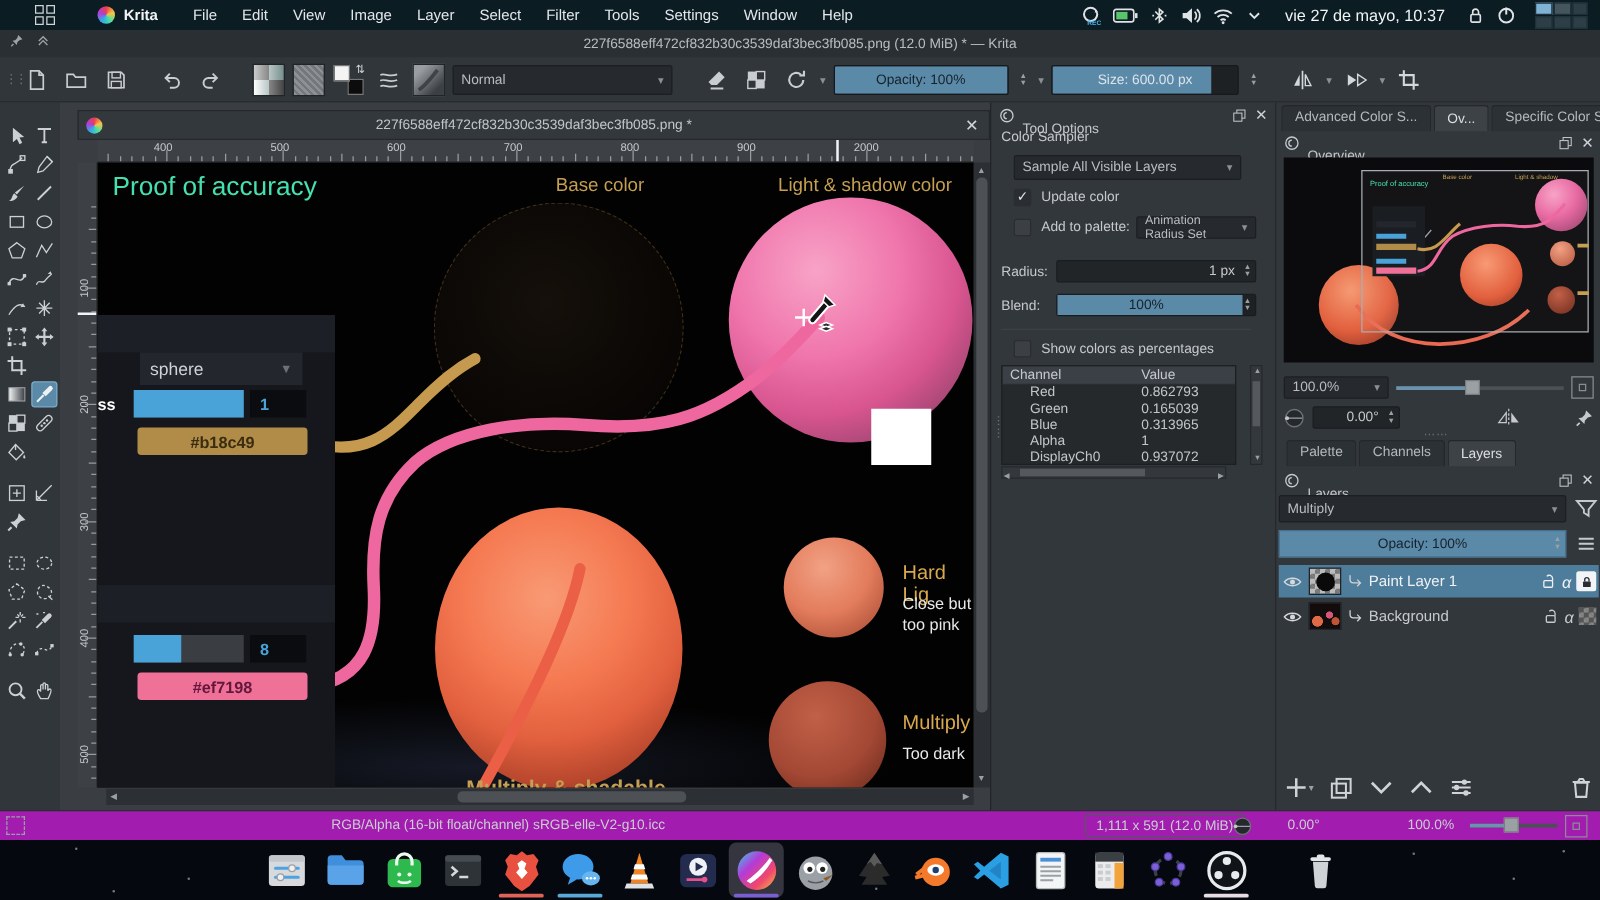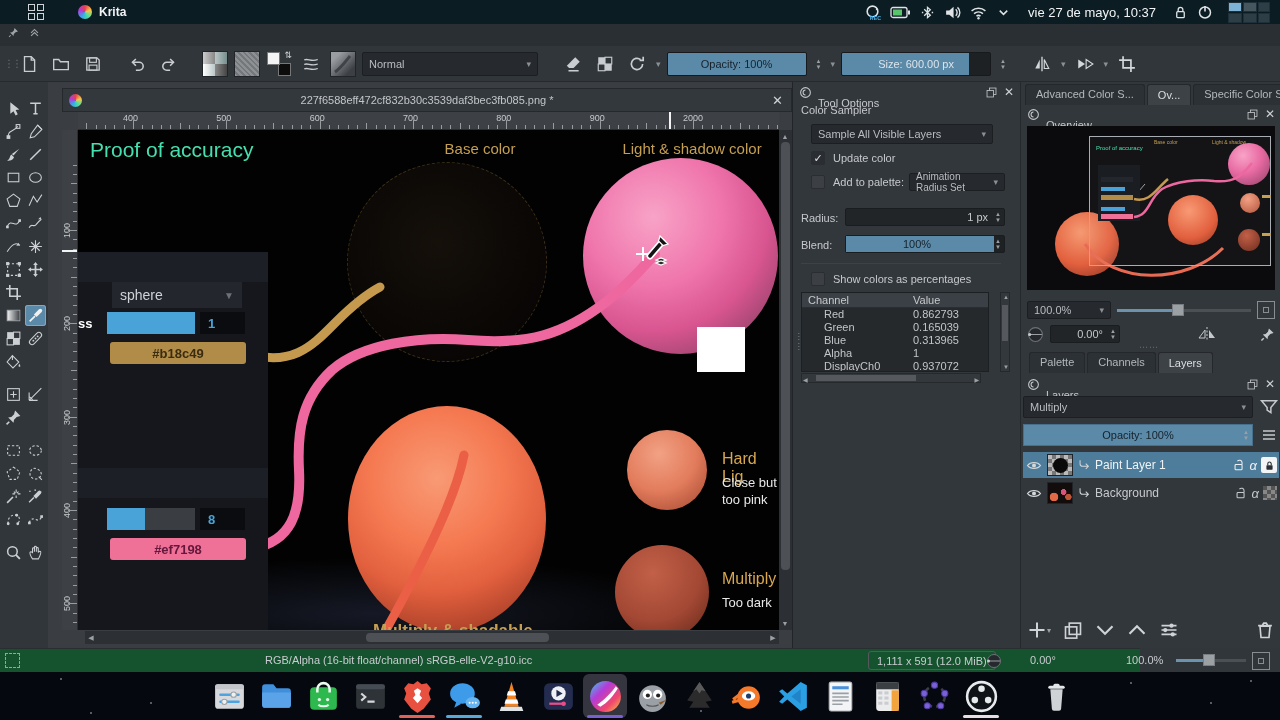--- a/index.html
+++ b/index.html
@@ -203,21 +203,21 @@
   .lr-name { flex:1; }
   .alpha-g { font-style:italic; font-size:13px; }
   .inherit-box { width:16px; height:16px; background:#f2f4f6; border-radius:2px; display:flex; align-items:center; justify-content:center;}
   .mini-checker { width:14px; height:14px;
      background:linear-gradient(45deg,#888 25%,transparent 25%,transparent 75%,#888 75%) 0 0/8px 8px,
      linear-gradient(45deg,#888 25%,#555 25%,#555 75%,#888 75%) 4px 4px/8px 8px;}
   #layers-bottom { position:absolute; left:6px; top:534px; width:248px; height:28px; display:flex; align-items:center; gap:12px;}
   #layers-bottom svg { width:20px; height:20px; }
 
   
-  #statusbar { position:absolute; left:0; top:648px; width:1140px; height:24px; background:#14532d;
+  #statusbar { position:absolute; left:0; top:648px; width:1280px; height:24px; background:#a21caf;
     border-top:1px solid #2a2e31; color:#c9ccd0; font-size:11px; z-index:6;}
   #statusbar .selicon { position:absolute; left:5px; top:4px; width:15px; height:15px; border:1px dashed #9aa0a4;}
   #sb-profile { position:absolute; left:265px; top:5px; }
   #sb-size { position:absolute; left:868px; top:2px; height:19px; border:1px solid #55595e; border-radius:3px;
     display:flex; align-items:center; padding:0 8px;}
   #sb-angle { position:absolute; left:1030px; top:5px; }
   #sb-zoom { position:absolute; left:1126px; top:5px; }
   #sb-rot-ic { position:absolute; left:986px; top:4px; }
   #sb-slider { position:absolute; left:1176px; top:4px; width:70px; height:14px;}
   #sb-11 { position:absolute; left:1252px; top:3px; }
@@ -240,20 +240,33 @@
 
   <div id="sysbar">
     <div class="grid-ic">
         <span></span>
         <span></span>
         <span></span>
         <span></span>
       </div>
     <div class="krita-logo"></div>
     <span class="app-name">Krita</span>
+    <div id="menu-items" style="display:flex;">
+        <span class="menu-item">File</span>
+        <span class="menu-item">Edit</span>
+        <span class="menu-item">View</span>
+        <span class="menu-item">Image</span>
+        <span class="menu-item">Layer</span>
+        <span class="menu-item">Select</span>
+        <span class="menu-item">Filter</span>
+        <span class="menu-item">Tools</span>
+        <span class="menu-item">Settings</span>
+        <span class="menu-item">Window</span>
+        <span class="menu-item">Help</span>
+      </div>
     <div id="sys-right">
       <svg width="17" height="17" viewBox="0 0 16 16">
           <circle cx="8" cy="7" r="5" fill="none" stroke="#dfe3e6" stroke-width="1.5"></circle>
           <path d="M11.5 3.5 l2 1.5 -2.4 .8 Z" fill="#dfe3e6"></path>
           <text x="5.5" y="15" font-size="5" fill="#4db1e8" font-weight="bold">REC</text>
         </svg>
       <svg width="21" height="13" viewBox="0 0 21 13">
           <rect x="1" y="1.5" width="16" height="10" rx="2" fill="none" stroke="#dfe3e6" stroke-width="1.3"></rect>
           <rect x="3" y="3.5" width="9" height="6" fill="#58c46c"></rect>
           <rect x="18" y="4.5" width="2" height="4" fill="#dfe3e6"></rect>
@@ -296,20 +309,21 @@
   <div id="titlebar">
     <div class="tb-icons">
       <svg width="11" height="11" viewBox="0 0 16 16">
           <path d="M9.5 1.5 L14.5 6.5 L11 7.5 L8.5 10 L8 13 L3 8 L6 7.5 L8.5 5 Z" fill="#9ea3a8"></path>
           <path d="M4 12 L1.5 14.5" stroke="#9ea3a8" stroke-width="1.5"></path>
         </svg>
       <svg width="11" height="11" viewBox="0 0 16 16">
           <path d="M3 8.5 L8 3.5 L13 8.5 M3 13 L8 8 L13 13" fill="none" stroke="#9ea3a8" stroke-width="1.6"></path>
         </svg>
     </div>
+    <span>227f6588eff472cf832b30c3539daf3bec3fb085.png (12.0 MiB) * — Krita</span>
   </div>
 
   <div id="toolbar">
     <span class="tb-handle">⋮⋮</span>
     <div class="tb-btn">
         <svg viewBox="0 0 16 16">
           <path d="M4 1.5 h6 l3 3 v10 H4 Z" fill="none" stroke="#c9ccd0" stroke-width="1.2"></path>
           <path d="M10 1.5 v3 h3" fill="none" stroke="#c9ccd0" stroke-width="1.2"></path>
         </svg>
       </div>

